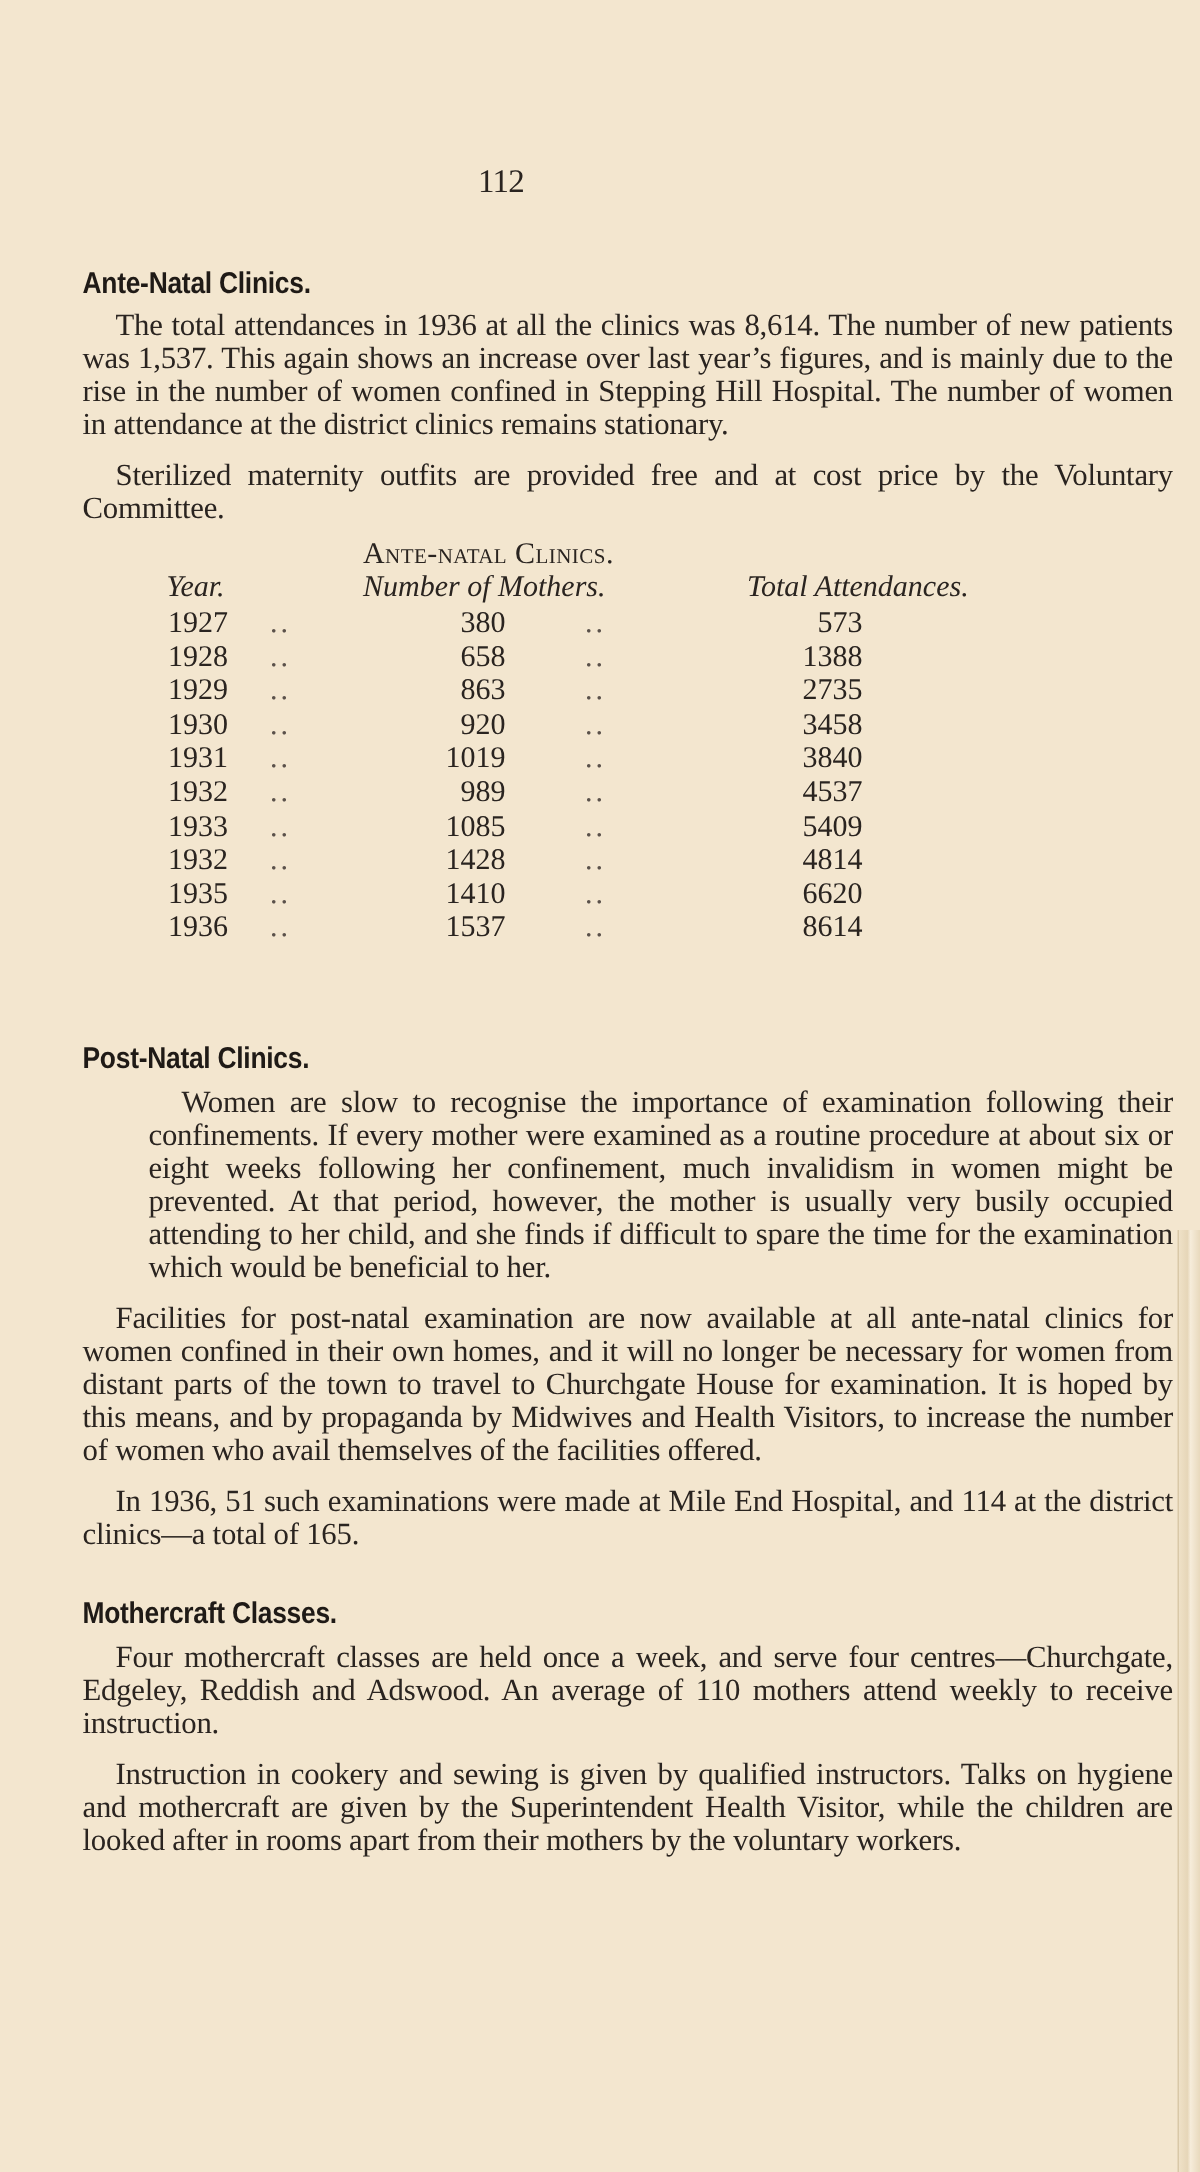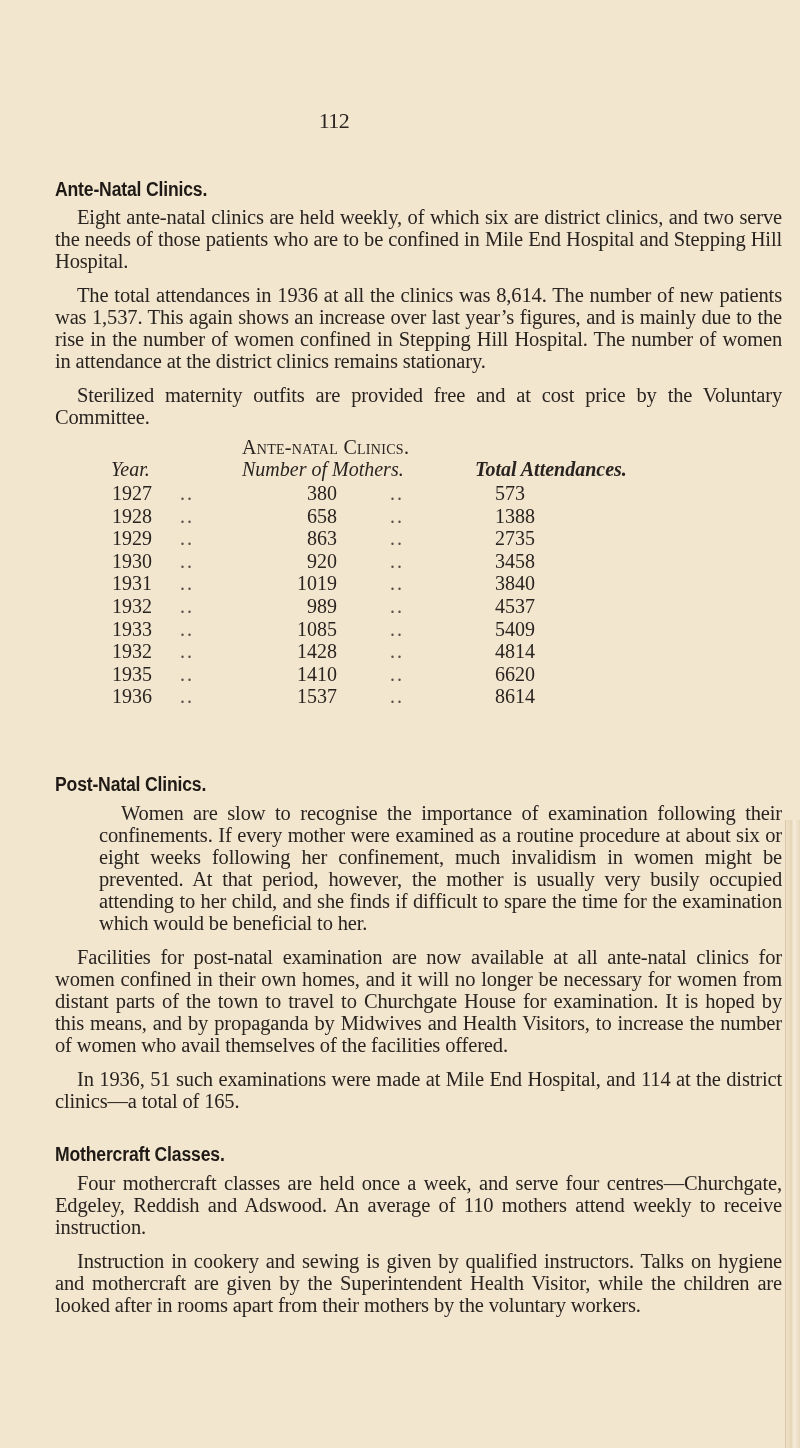--- a/index.html
+++ b/index.html
@@ -77,55 +77,54 @@
     top: 22px;
     left: 0;
     width: 727px;
     height: 24px;
     font-style: italic;
     font-size: 20px;
   }
   .thead span { position: absolute; text-align: right; }
   .th-year { left: 56px; }
   .th-mothers { left: 187px; }
-  .th-att { left: 420px; font-weight: bold; }
+  .th-att { left: 443px; }
   .trows {
     position: absolute;
     top: 46px;
     left: 0;
     width: 727px;
   }
   .trow {
     position: relative;
     height: 22.6px;
     font-size: 20px;
   }
   .trow span { position: absolute; top: 0; }
   .c-year { left: 57px; }
   .c-dots1 { left: 125px; letter-spacing: 2px; color: #5a514a; }
   .c-mothers { left: 222px; width: 60px; text-align: right; }
   .c-dots2 { left: 335px; letter-spacing: 2px; color: #5a514a; }
-  .c-att { left: 440px; width: 92px; }
+  .c-att { left: 428px; width: 92px; text-align: right; }
   .sec-post { margin-top: 0; }
   .sec-post p.para:first-of-type { margin-top: 4px; margin-left: 44px; }
   .sec-mother { margin-top: 28px; }
   .sec-mother p.para:first-of-type { margin-top: 4px; }
 </style>
 </head>
 <body>
 
 <div class="page-shade"></div>
 
 <div class="page-number">112</div>
 
 <div class="content">
 
   <section class="sec-ante">
     <h2 class="heading">Ante-Natal Clinics.</h2>
-    <p class="para">Eight ante-natal clinics are held weekly, of which six are district clinics, and two serve the needs of those patients who are to be confined in Mile End Hospital and Stepping Hill Hospital.</p>
     <p class="para">The total attendances in 1936 at all the clinics was 8,614. The number of new patients was 1,537. This again shows an increase over last year’s figures, and is mainly due to the rise in the number of women confined in Stepping Hill Hospital. The number of women in attendance at the district clinics remains stationary.</p>
     <p class="para">Sterilized maternity outfits are provided free and at cost price by the Voluntary Committee.</p>
 
     <div class="table-block">
       <div class="table-title">Ante-natal Clinics.</div>
       <div class="thead">
         <span class="th-year">Year.</span>
         <span class="th-mothers">Number of Mothers.</span>
         <span class="th-att">Total Attendances.</span>
       </div>

